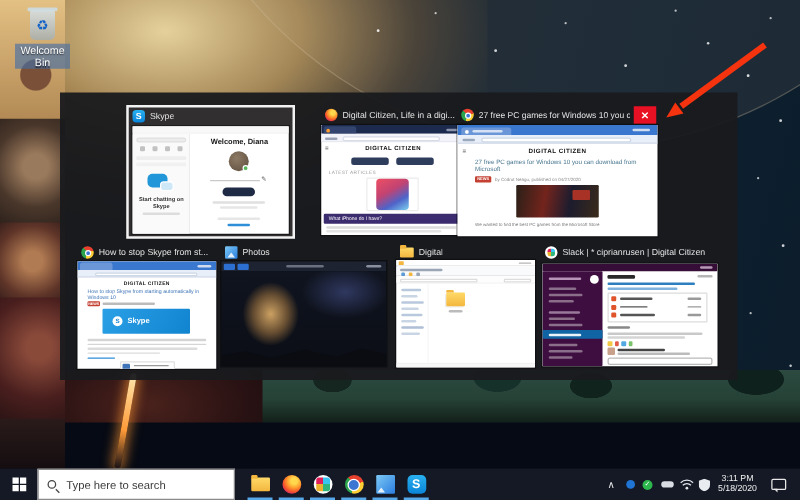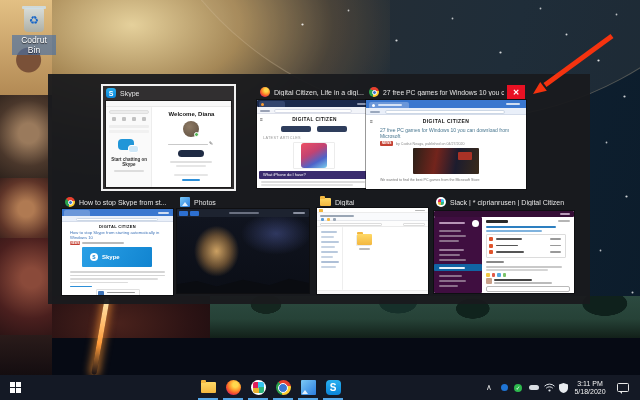--- a/index.html
+++ b/index.html
@@ -115,21 +115,21 @@
     <div class="abs wp-f3"></div>
     <div class="abs wp-f4"></div>
     <div class="abs wp-f5"></div>
   </div>
   <div class="abs wp-streak"></div>
 
   <div class="abs rbin">
     <div class="rbin-ic">
       <span>♻</span>
     </div>
-    <span class="rbin-lbl">Codrut Bin</span>
+    <span class="rbin-lbl">Welcome Bin</span>
   </div>
 
   <div class="abs panel"></div>
 
   <div class="cell" style="left:101px;top:84px;width:135px;height:107px;border:2px solid #f2f2f2;background:#312f30;">
     <div class="tbar">
       <span class="i-sk">
           <b>S</b>
         </span>
       <span class="t">Skype</span>
@@ -354,20 +354,24 @@
 
   <div class="abs tkb">
     <div class="startb">
       <span class="winlogo">
           <i></i>
           <i></i>
           <i></i>
           <i></i>
         </span>
     </div>
+    <div class="sbox">
+      <span class="mag"></span>
+      <input type="text" placeholder="Type here to search" style="">
+    </div>
     <div class="tbtn" style="left:196px;">
       <span class="i-fe big"></span>
         <span class="under"></span>
     </div>
     <div class="tbtn" style="left:221px;">
       <span class="i-ff big"></span>
         <span class="under"></span>
     </div>
     <div class="tbtn" style="left:246px;">
       <span class="i-sl big"></span>

